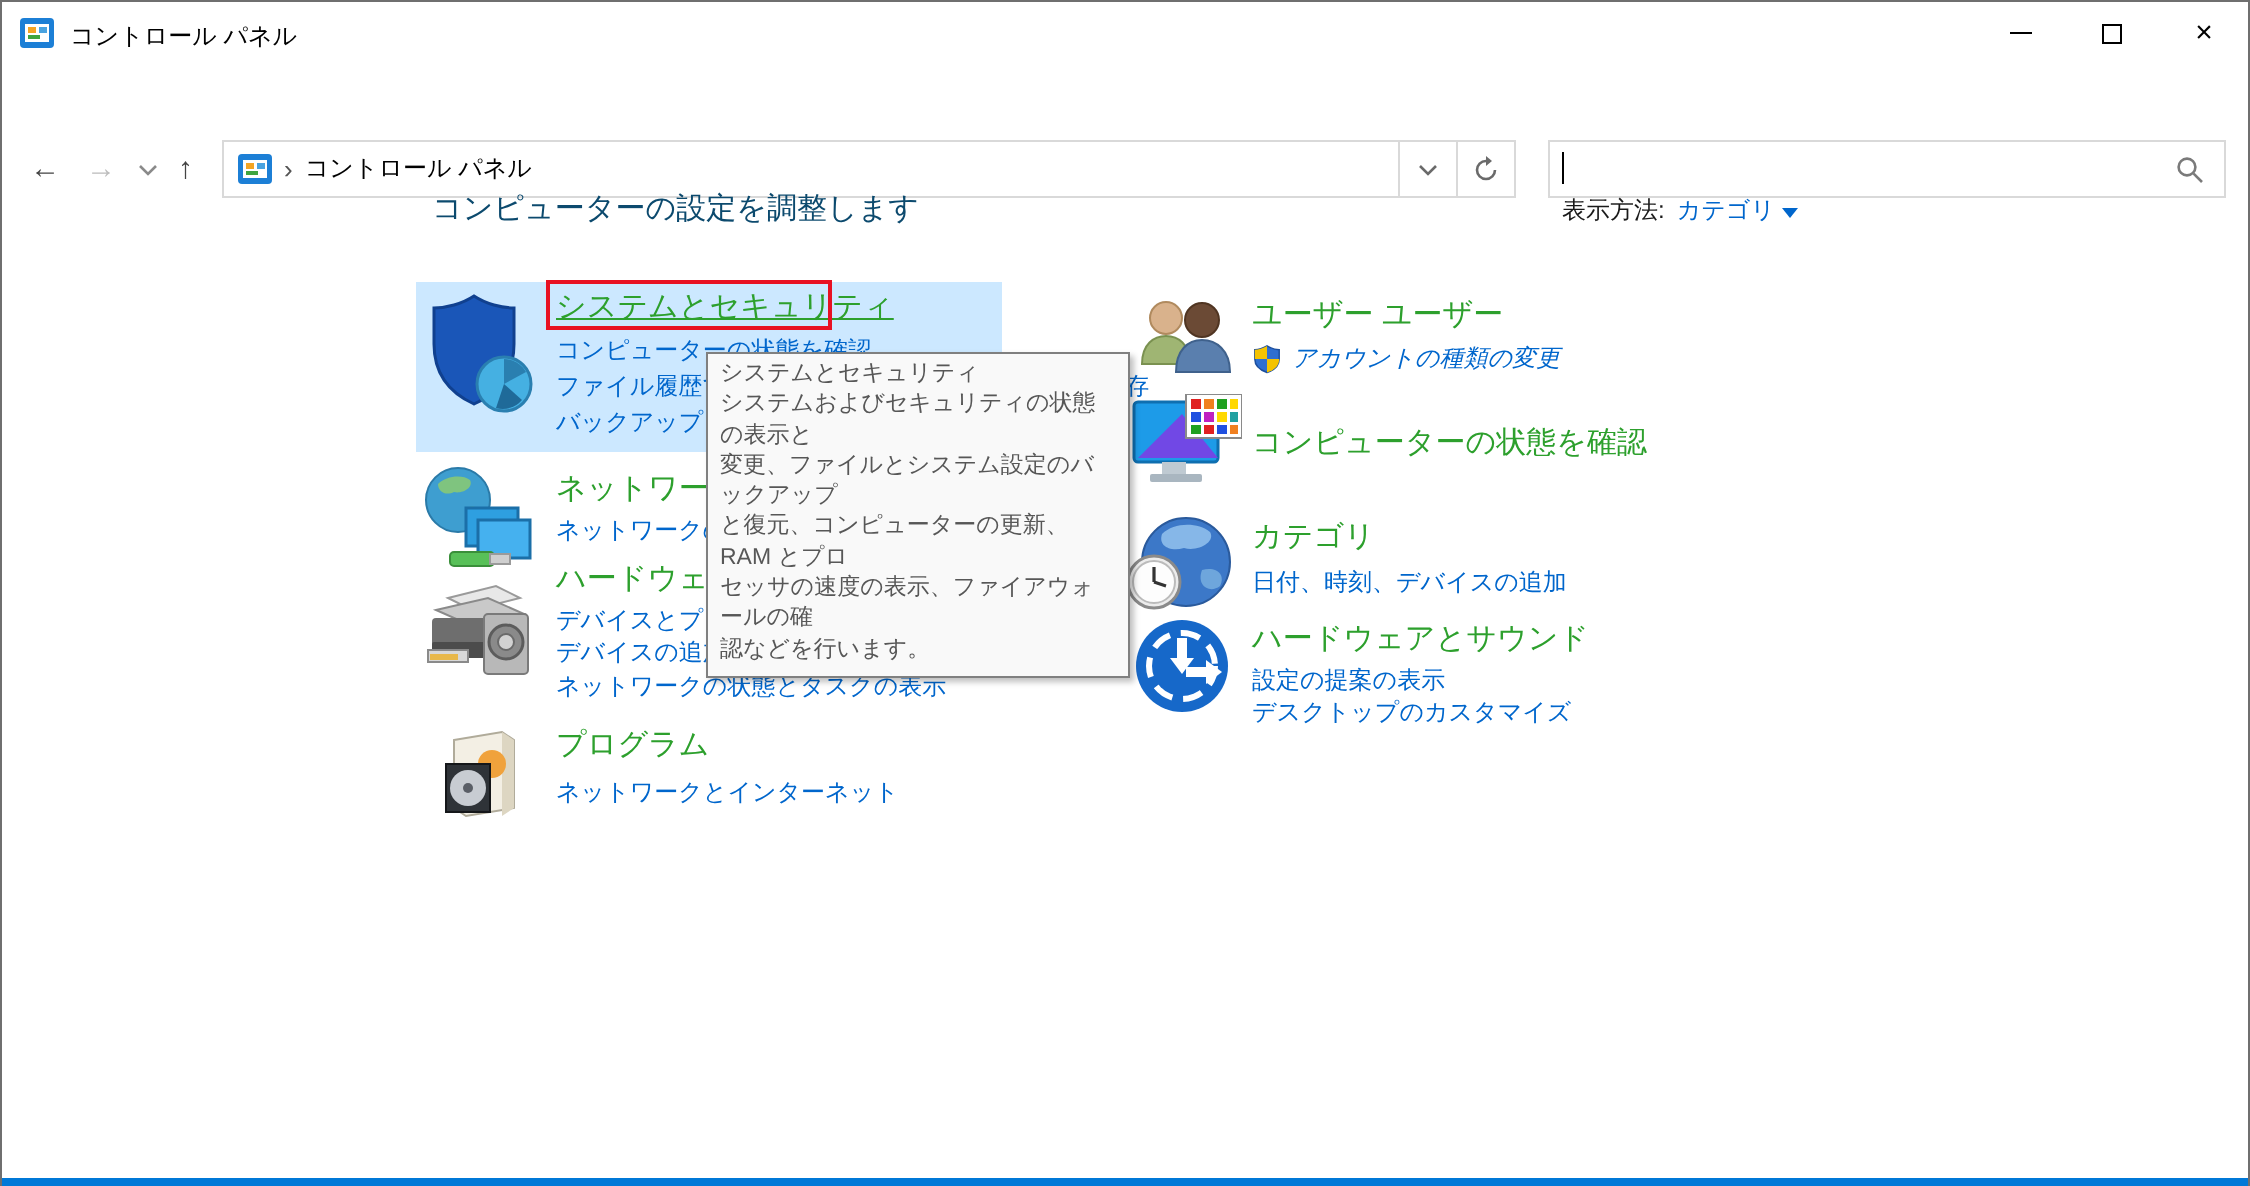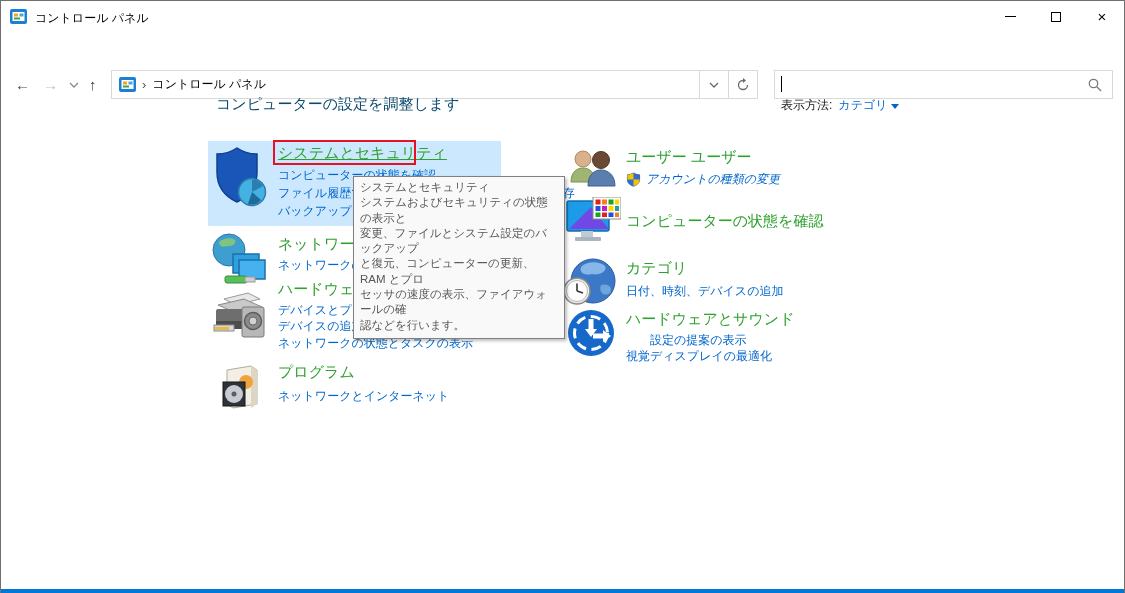--- a/index.html
+++ b/index.html
@@ -240,22 +240,22 @@
 <svg class="abs" style="left:566px;top:308px" width="48" height="48" viewBox="0 0 48 48">
   <circle cx="24" cy="24" r="23" fill="#1668c9"></circle>
   <circle cx="24" cy="24" r="15" fill="none" stroke="#fff" stroke-width="6" stroke-dasharray="9 5"></circle>
   <circle cx="24" cy="24" r="15" fill="#1668c9"></circle>
   <line x1="24" y1="10" x2="24" y2="22" stroke="#fff" stroke-width="5"></line>
   <polygon points="24,28 18,20 30,20" fill="#fff"></polygon>
   <line x1="26" y1="27" x2="38" y2="27" stroke="#fff" stroke-width="5"></line>
   <polygon points="44,27 36,21 36,33" fill="#fff"></polygon>
 </svg>
 <div class="abs cat-title" style="left:625px;top:309px">ハードウェアとサウンド</div>
-<div class="abs cat-link" style="left:649px;top:331px">設定の提案の表示</div>
-<div class="abs cat-link" style="left:625px;top:347px">視覚ディスプレイの最適化</div>
+<div class="abs cat-link" style="left:625px;top:331px">設定の提案の表示</div>
+<div class="abs cat-link" style="left:625px;top:347px">デスクトップのカスタマイズ</div>
 
 <div class="abs tooltip">システムとセキュリティ
 システムおよびセキュリティの状態の表示と
 変更、ファイルとシステム設定のバックアップ
 と復元、コンピューターの更新、RAM とプロ
 セッサの速度の表示、ファイアウォールの確
 認などを行います。</div>
 
 <div class="abs bottom-strip"></div>
 

